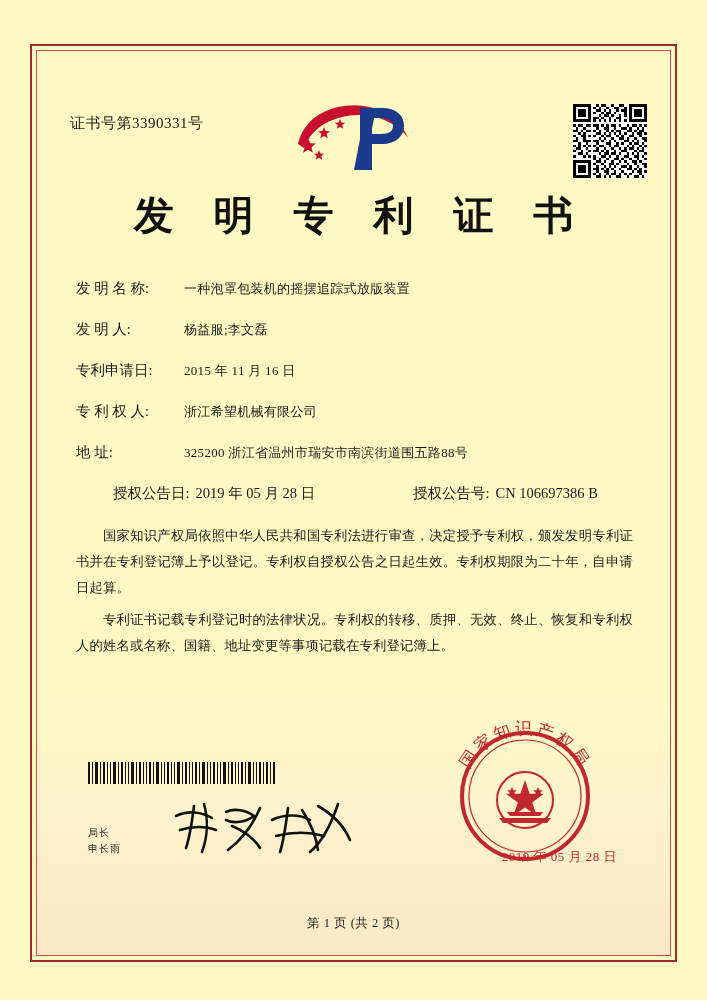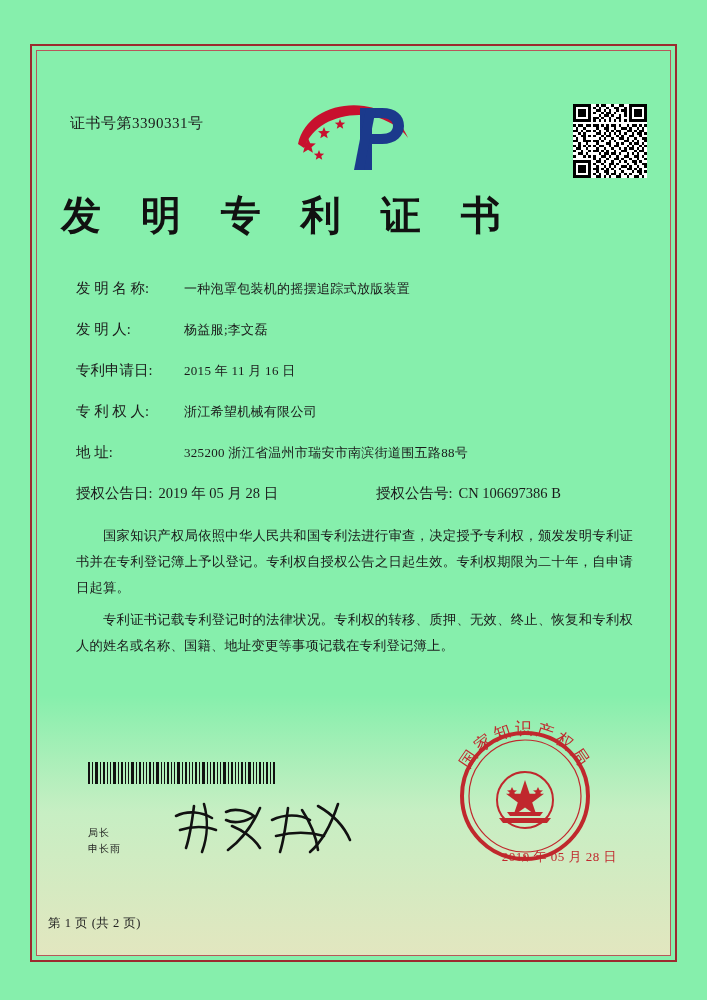--- a/index.html
+++ b/index.html
@@ -10,21 +10,21 @@
   body {
     width: 707px; height: 1000px;
     font-family: "Liberation Serif", "DejaVu Serif", serif;
     color: #1a1a1a;
     overflow: hidden;
     position: relative;
   }
   #page {
     position: absolute;
     inset: 0;
-    background: #86efac;
+    background: #fef9c3;
   }
   
   .border-outer {
     position: absolute;
     left: 30px; top: 44px; right: 30px; bottom: 38px;
     border: 2px solid #9c2a2f;
   }
   .border-inner {
     position: absolute;
     left: 36px; top: 50px; right: 36px; bottom: 44px;
@@ -77,38 +77,40 @@
   .qr {
     position: absolute;
     right: 12px; top: 42px;
     width: 74px; height: 74px;
     background: #fff;
   }
 
   
   h1.title {
     margin: 16px 0 0 0;
+    text-align: center;
     font-size: 40px;
     font-weight: bold;
     letter-spacing: 13px;
     text-indent: 13px;
     color: #111;
     font-family: "DejaVu Serif", "Liberation Serif", serif;
   }
 
   
   .fields {
     margin: 36px 0 0 0;
     padding: 0 24px 0 28px;
   }
   .field {
     display: flex;
     align-items: baseline;
     margin-bottom: 22px;
     font-size: 14.5px;
+    justify-content: center;
   }
   .field .label {
     width: 108px;
     flex: 0 0 108px;
     letter-spacing: 0;
     white-space: nowrap;
   }
   .field .value {
     flex: 1 1 auto;
     font-size: 13px;
@@ -169,21 +171,21 @@
     font-size: 13px;
     color: #c0282d;
     letter-spacing: 0.5px;
     white-space: nowrap;
   }
 
   
   .footer {
     position: absolute;
     left: 0; right: 0; bottom: 12px;
-    text-align: left;
+    text-align: center;
     font-size: 12.5px;
     color: #222;
     letter-spacing: 0.5px;
   }
 </style>
 </head>
 <body>
 
 <div id="page">
 

